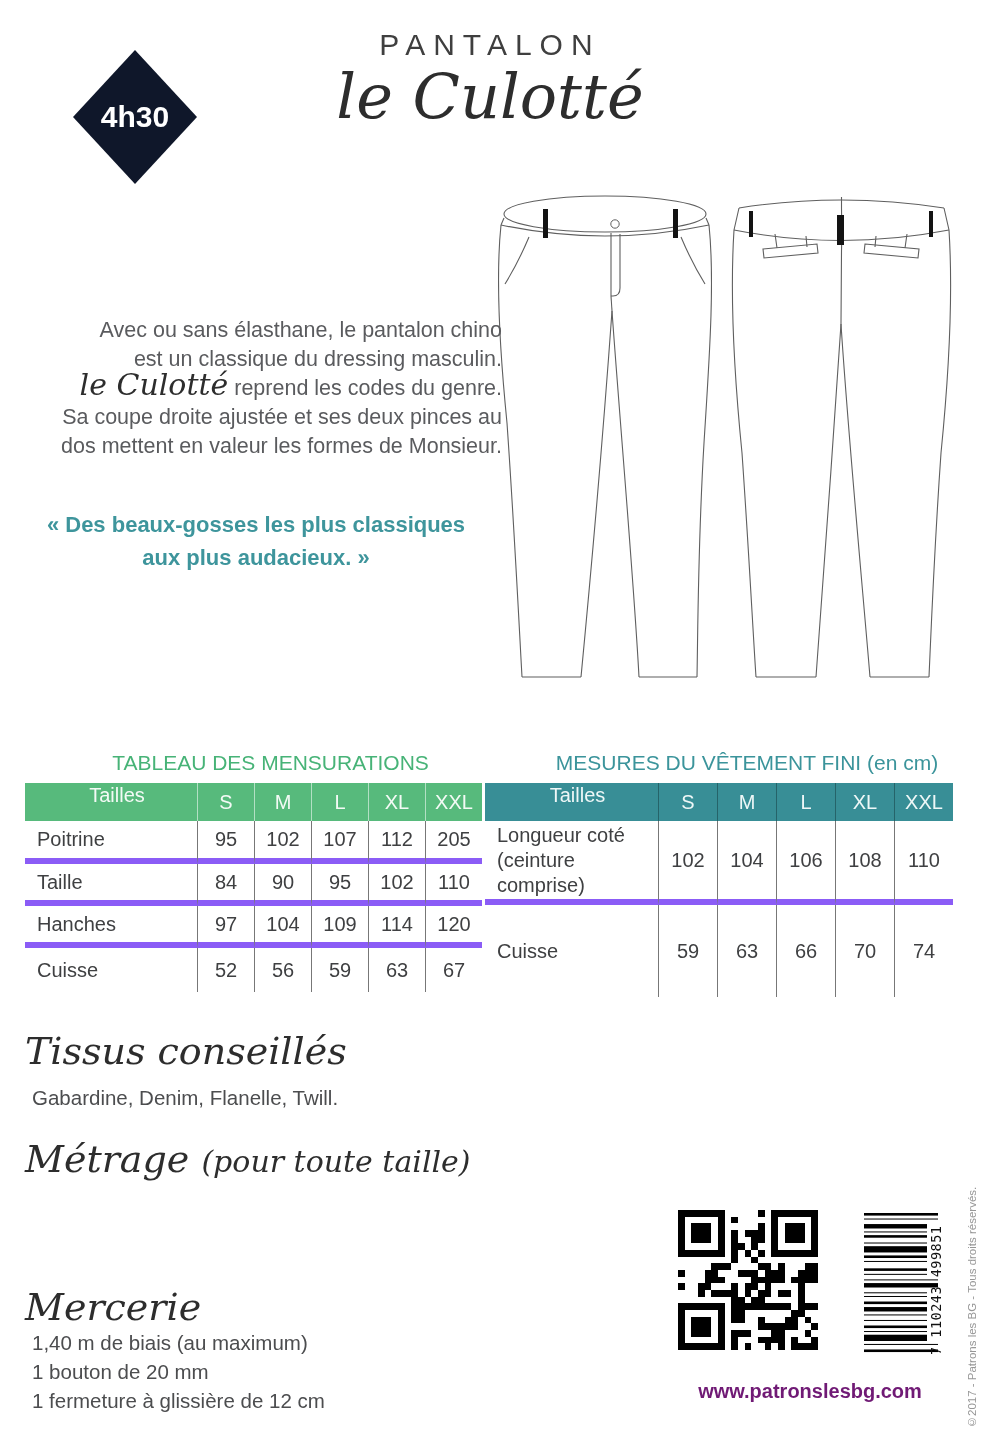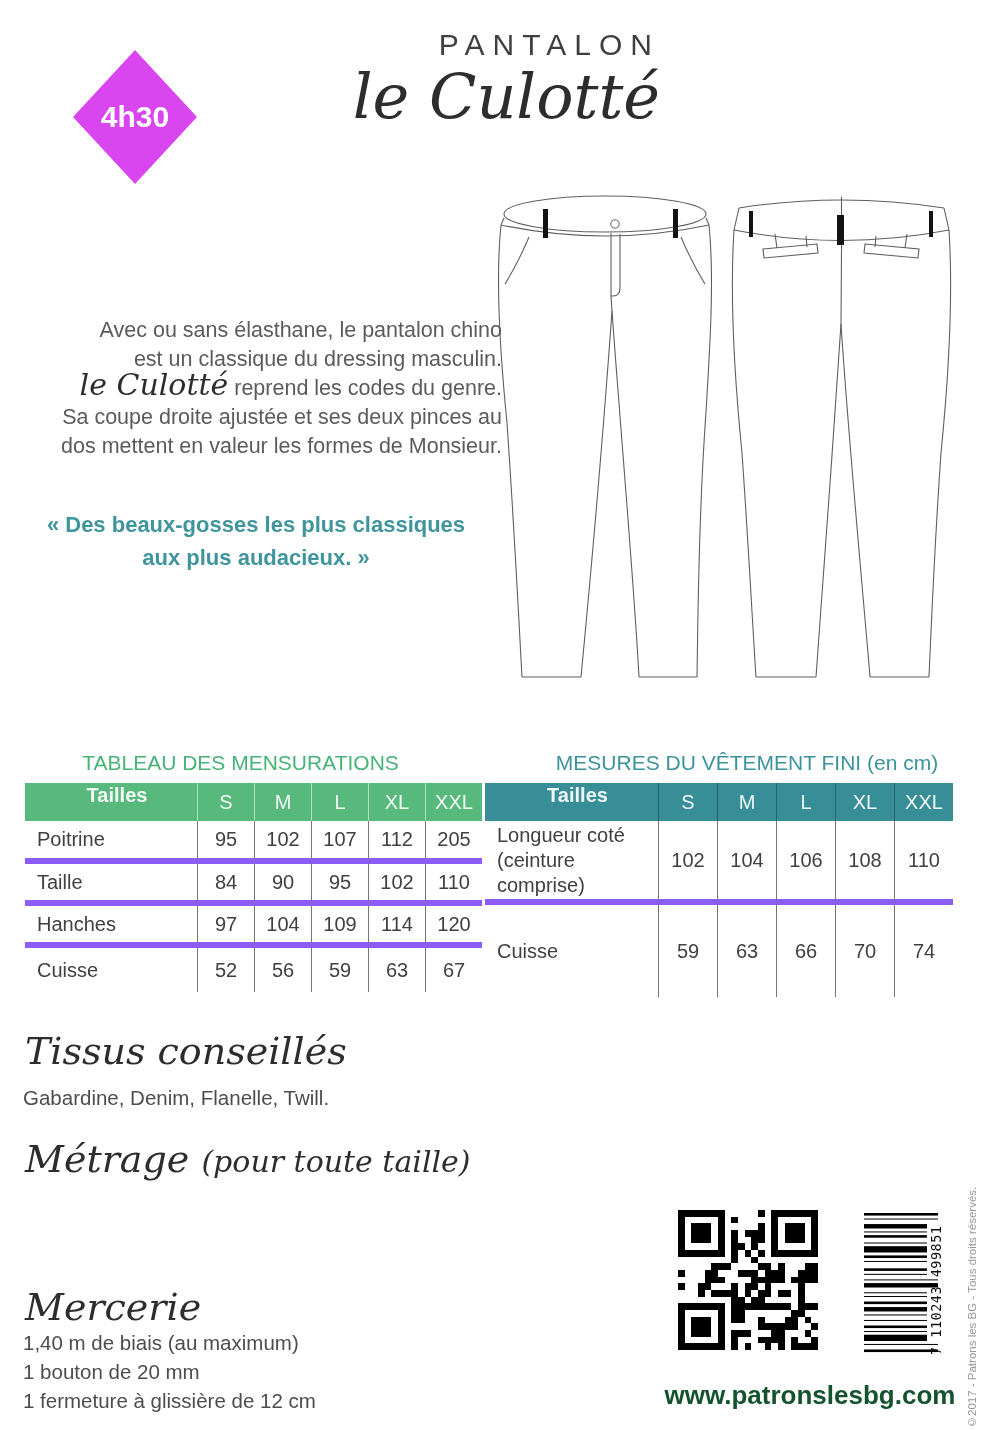--- a/index.html
+++ b/index.html
@@ -1,80 +1,80 @@
 <!DOCTYPE html>
 <html><head>
 <meta charset="utf-8">
 <style>
   html,body{margin:0;padding:0;background:#fff;}
   .page{position:relative;width:1000px;height:1430px;background:#ffffff;
         font-family:"Liberation Sans",sans-serif;color:#3f4042;overflow:hidden;}
 
   
   .diamond{position:absolute;left:73px;top:50px;width:124px;height:134px;
-           background:#d946ef;clip-path:polygon(50% 0,100% 50%,50% 100%,0 50%);
+           background:#0f172a;clip-path:polygon(50% 0,100% 50%,50% 100%,0 50%);
            display:flex;align-items:center;justify-content:center;}
   .diamond span{color:#fff;font-size:30px;font-weight:bold;}
 
   
-  .titleblock{position:absolute;left:320px;top:28px;width:340px;text-align:right;}
+  .titleblock{position:absolute;left:320px;top:28px;width:340px;text-align:center;}
   .pantalon{font-size:30px;letter-spacing:8px;color:#3f3f3f;font-weight:400;}
   .script{font-family:"DejaVu Serif",serif;font-style:italic;}
   .brand-title{font-size:62px;line-height:1.05;color:#2d2d2d;margin-top:2px;}
 
   
   .draw{position:absolute;}
   .draw path,.draw ellipse,.draw line,.draw polygon{fill:none;stroke:#5f5f5f;stroke-width:1.1;}
   .draw .loop{fill:#131313;stroke:none;}
   .draw .btn{fill:#fff;stroke:#5f5f5f;}
 
   
   .desc{position:absolute;left:10px;top:316px;width:492px;text-align:right;
         font-size:21.5px;line-height:29px;color:#5a5b5e;}
   .desc .inline-script{font-size:30px;line-height:20px;color:#2d2d2d;}
   .quote{position:absolute;left:10px;top:508px;width:492px;text-align:center;
          font-size:22px;line-height:33px;font-weight:bold;color:#3e959c;}
 
   
   .tbl-title{position:absolute;top:751px;font-size:21px;text-align:center;}
-  .tbl-title.green{left:12px;width:457px;color:#47b377;}
+  .tbl-title.green{left:42px;width:457px;color:#47b377;}
   .tbl-title.teal{left:513px;width:468px;color:#3b949b;}
   .mtable{position:absolute;top:783px;display:grid;font-size:20px;}
   .mtable.green{left:25px;width:457px;
       grid-template-columns:172px 57px 57px 57px 57px 57px;
       grid-template-rows:38px 43px 42px 42px 44px;}
   .mtable.teal{left:485px;width:468px;
       grid-template-columns:173px 59px 59px 59px 59px 59px;
       grid-template-rows:38px 84px 92px;}
   .mtable div{display:flex;align-items:center;justify-content:center;}
   .mtable .th{color:#f3faf5;}
   .mtable.green .th{background:#57ba7c;}
   .mtable.teal .th{background:#388e96;color:#eef7f7;}
   .mtable.green .th + .th{border-left:1px solid rgba(255,255,255,.55);}
   .mtable.teal .th + .th{border-left:1px solid rgba(25,70,75,.6);}
   .mtable .tl{justify-content:flex-start;padding-left:12px;box-sizing:border-box;
               flex-direction:column;align-items:flex-start;justify-content:center;line-height:25px;}
-  .mtable .th.tl{flex-direction:row;font-weight:bold;}
+  .mtable .th.tl{flex-direction:row;}
   .mtable .tv{border-left:1px solid #777;}
   .mtable .bb{border-bottom:6px solid #8b5cf6;}
 
   
   .sec-head{position:absolute;left:25px;font-size:38px;color:#2d2d2d;line-height:1;}
   .sec-head small{font-size:30px;}
-  .sec-body{position:absolute;left:23px;font-size:20.5px;line-height:29px;color:#4c4d4f;}
+  .sec-body{position:absolute;left:32px;font-size:20.5px;line-height:29px;color:#4c4d4f;}
 
   
   .qr{position:absolute;left:678px;top:1210px;width:140px;height:140px;}
   .barcode{position:absolute;left:864px;top:1213px;width:92px;height:142px;}
   .bc-digits{position:absolute;left:928px;top:1213px;width:26px;height:142px;
              writing-mode:vertical-rl;transform:rotate(180deg);
              font-family:"DejaVu Sans Mono",monospace;font-size:13.5px;color:#111;
              letter-spacing:0.5px;}
   .website{position:absolute;left:655px;top:1380px;width:310px;text-align:center;
-           font-size:26px;font-weight:bold;color:#14532d;}
+           font-size:20px;font-weight:bold;color:#701a75;}
   .copyright{position:absolute;left:966px;top:1140px;width:24px;height:288px;
              writing-mode:vertical-rl;transform:rotate(180deg);
              font-size:11.5px;color:#979797;}
 </style>
 </head>
 <body>
 
 <div class="page">
 
   <div class="diamond">

